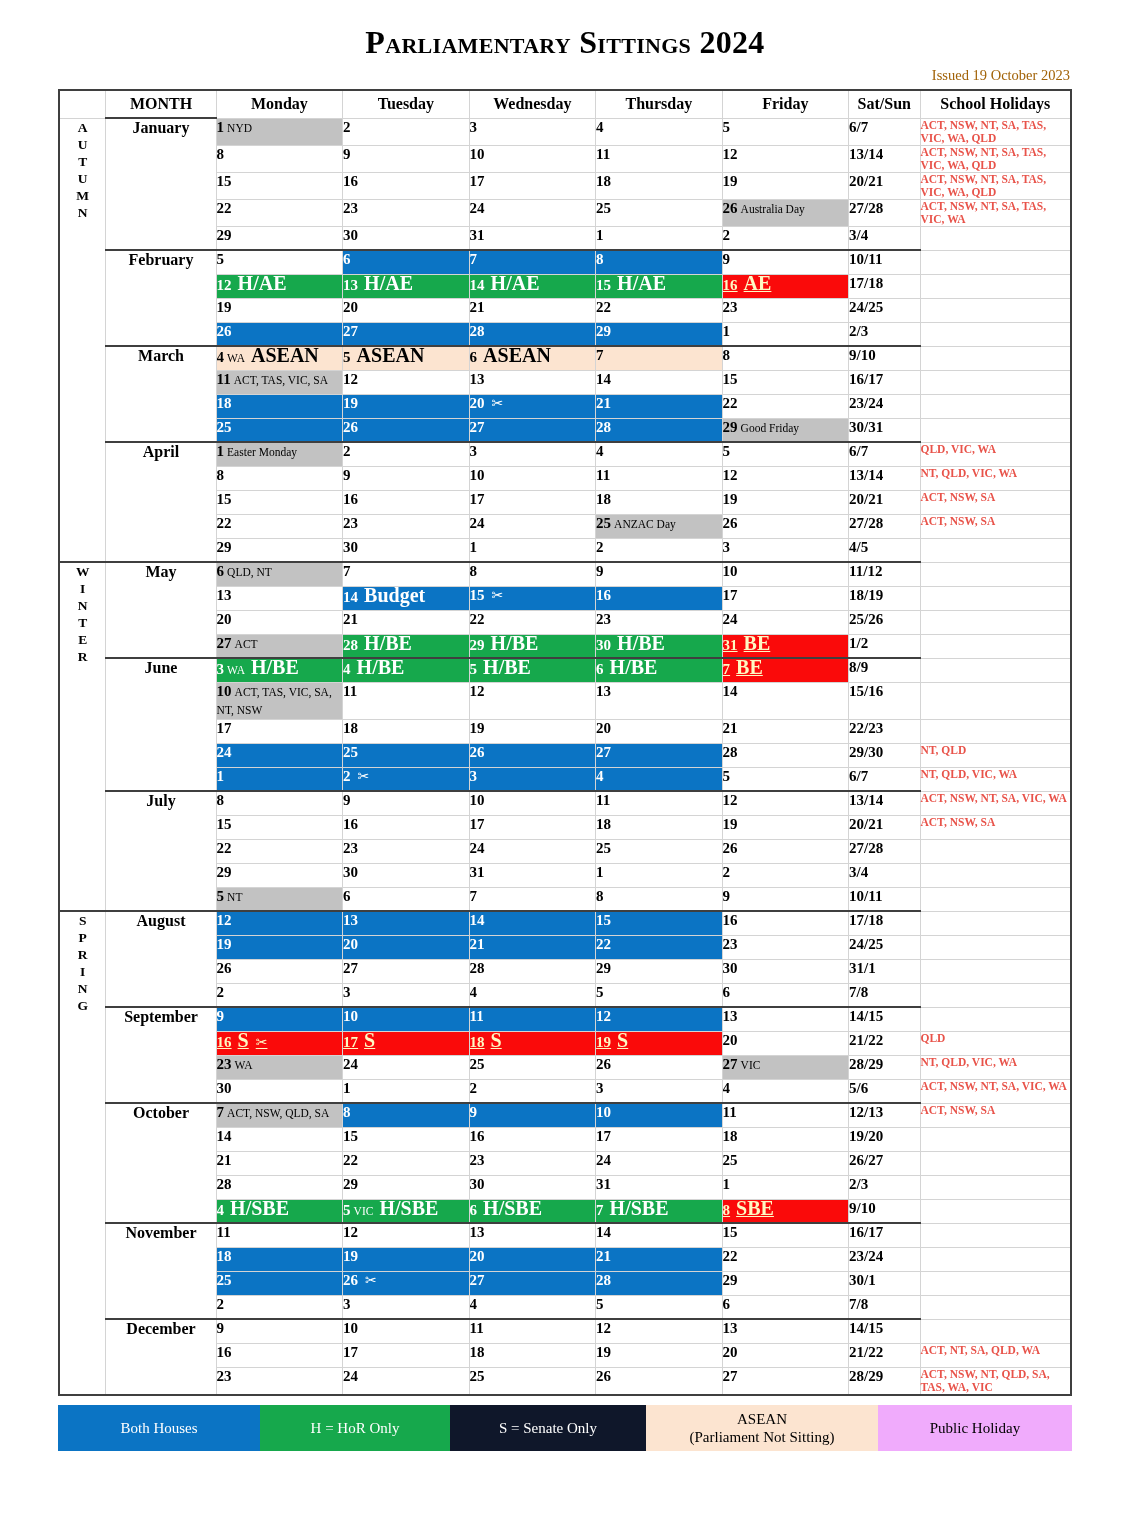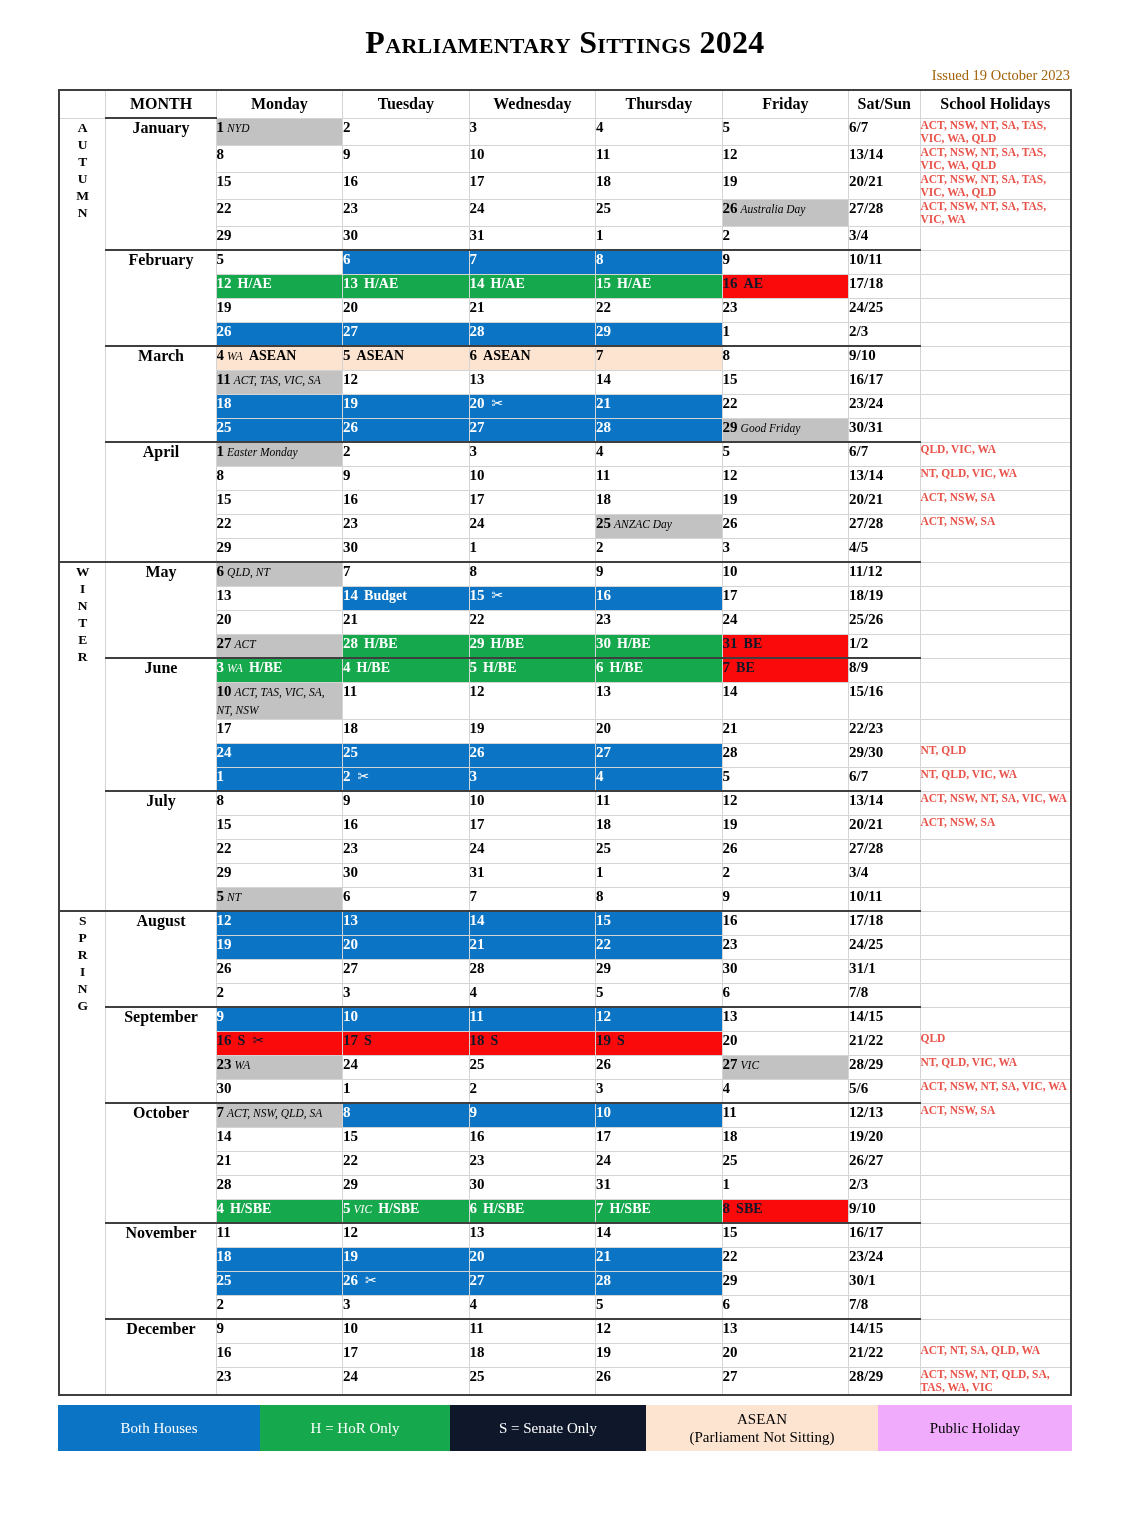--- a/index.html
+++ b/index.html
@@ -97,29 +97,28 @@
     font-weight: bold;
     line-height: 17px;
     background: #fff;
     border-left: 1px solid #dcdcdc;
     border-right: 1px solid #dcdcdc;
     overflow: hidden;
     white-space: nowrap;
   }
   td.day .num { font-weight: bold; font-size: 15px; }
   td.day .note {
-    font-style: italic;
     font-weight: normal;
     font-size: 11.5px;
     margin-left: 3px;
     white-space: normal;
   }
   td.day .tag {
     font-weight: bold;
-    font-size: 14px;
+    font-size: 20px;
     margin-left: 6px;
   }
   td.day .scis { margin-left: 7px; font-size: 14px; font-weight: normal; }
 
   td.satsun {
     height: 24px;
     padding: 1px 4px 1px 6px;
     font-size: 15px;
     font-weight: bold;
     background: #fff;
@@ -135,21 +134,21 @@
     color: #e8534a;
     background: #fff;
     border-left: none;
     border-right: none;
     white-space: normal;
   }
 
   
   .bg-blue  { background: #0b74c4 !important; color: #ffffff; }
   .bg-green { background: #16a84c !important; color: #ffffff; }
-  .bg-red   { background: #fa0a0a !important; color: #0f172a; }
+  .bg-red   { background: #fa0a0a !important; color: #fef9c3; text-decoration: underline; }
   .bg-peach { background: #fce4d0 !important; color: #000000; }
   .bg-gray  { background: #c2c2c2 !important; color: #000000; }
 
   .bg-blue .note, .bg-green .note, .bg-red .note { color: #ffffff; }
 
   
   .hb-bottom { border-bottom: 2px solid #3f3f3f !important; }
 
   
   .legend {

